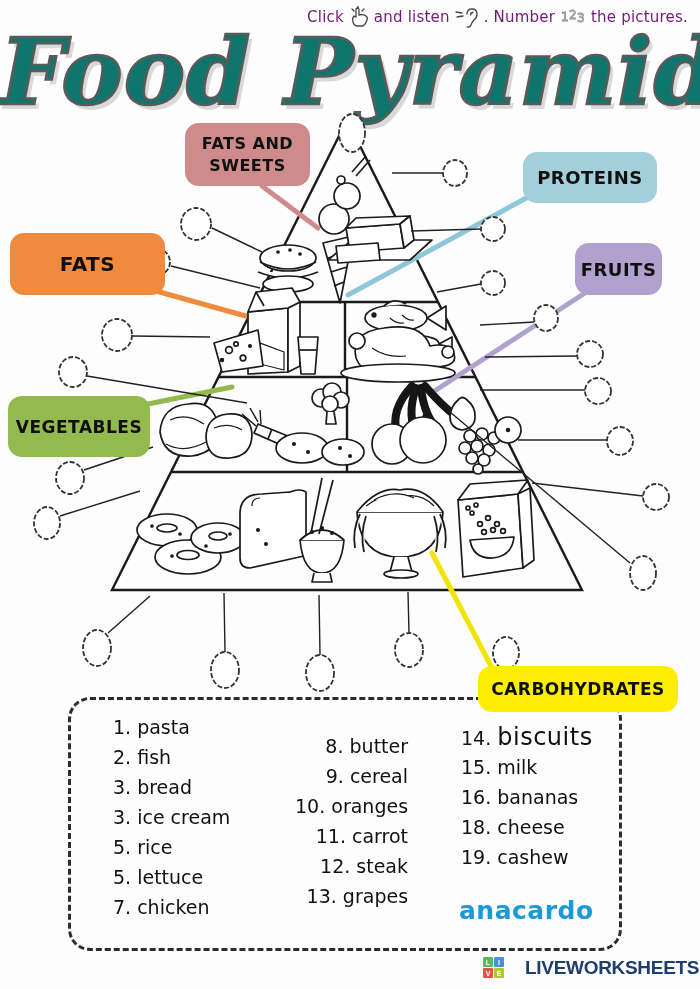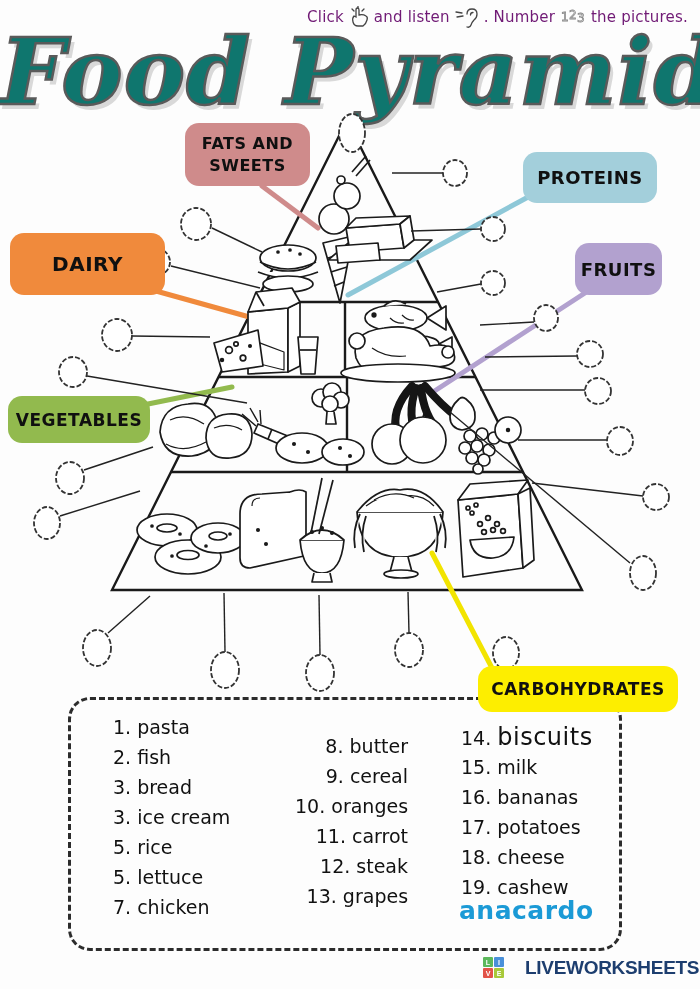--- a/index.html
+++ b/index.html
@@ -15,21 +15,21 @@
          font-size:92px;line-height:1.0;color:#0f766e;
          -webkit-text-stroke:2.5px #5a5a5a;
          text-shadow:4px 5px 0 #d9d9d9;letter-spacing:1px;white-space:nowrap;}
   
   .callout{border-radius:14px;display:flex;align-items:center;justify-content:center;
            text-align:center;font-weight:600;color:#101010;letter-spacing:.5px;}
   #lbl-fats{left:185px;top:123px;width:125px;height:63px;background:#cf8b8b;font-size:16px;line-height:1.35;}
   #lbl-proteins{left:523px;top:152px;width:134px;height:51px;background:#a3cfdb;font-size:18px;}
   #lbl-dairy{left:10px;top:233px;width:155px;height:62px;background:#f08a3c;font-size:20px;}
   #lbl-fruits{left:575px;top:243px;width:87px;height:52px;background:#b2a1cf;font-size:18px;}
-  #lbl-vegetables{left:8px;top:396px;width:142px;height:47px;background:#92ba4e;font-size:17px;}
+  #lbl-vegetables{left:8px;top:396px;width:142px;height:61px;background:#92ba4e;font-size:17px;}
   #lbl-carbs{left:478px;top:666px;width:200px;height:46px;background:#fdee00;font-size:17px;z-index:6;}
   
   #wordlist{left:68px;top:697px;width:548px;height:248px;border:3px dashed #2c2c2c;border-radius:22px;z-index:3;}
   .wcol{position:absolute;font-size:19px;color:#111;}
   .wcol div{height:30px;line-height:30px;white-space:nowrap;}
   #wcol1{left:42px;top:12px;}
   #wcol2{left:224px;top:31px;text-align:right;}
   #wcol3{left:390px;top:22px;}
   .bignum{font-size:19px;}
   .bisc{font-size:24px;letter-spacing:.5px;}
@@ -322,21 +322,21 @@
         <text x="17" y="15">3</text>
     </g>
   </svg>
   <span>the pictures.</span>
 </div>
 
 <div id="title" class="abs">Food Pyramid</div>
 
 <div id="lbl-fats" class="abs callout">FATS AND SWEETS</div>
 <div id="lbl-proteins" class="abs callout">PROTEINS</div>
-<div id="lbl-dairy" class="abs callout">DAIRY</div>
+<div id="lbl-dairy" class="abs callout">FATS</div>
 <div id="lbl-fruits" class="abs callout">FRUITS</div>
 <div id="lbl-vegetables" class="abs callout">VEGETABLES</div>
 <div id="lbl-carbs" class="abs callout">CARBOHYDRATES</div>
 
 <div id="wordlist" class="abs">
   <div id="wcol1" class="wcol">
     <div>1. pasta</div>
     <div>2. fish</div>
     <div>3. bread</div>
     <div>3. ice cream</div>
@@ -352,21 +352,20 @@
     <div>12. steak</div>
     <div>13. grapes</div>
   </div>
   <div id="wcol3" class="wcol">
     <div>
       <span class="bignum">14.</span>
       <span class="bisc">biscuits</span>
     </div>
     <div>15. milk</div>
     <div>16. bananas</div>
-    <div>17. potatoes</div>
     <div>18. cheese</div>
     <div>19. cashew</div>
   </div>
   <div id="anacardo" class="abs">anacardo</div>
 </div>
 
 <div id="footer" class="abs">
   <div id="logo-grid">
     <span id="lg0" style="background: rgb(92, 184, 92);">L</span>
     <span id="lg1" style="background: rgb(74, 144, 217);">I</span>

